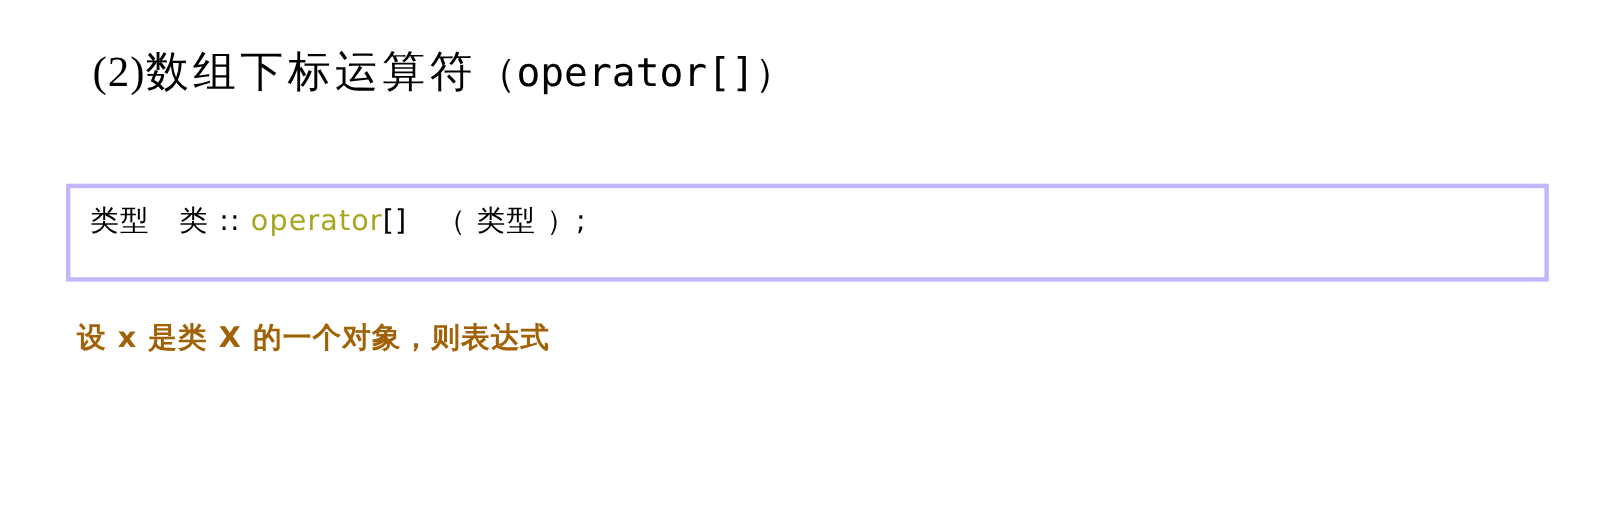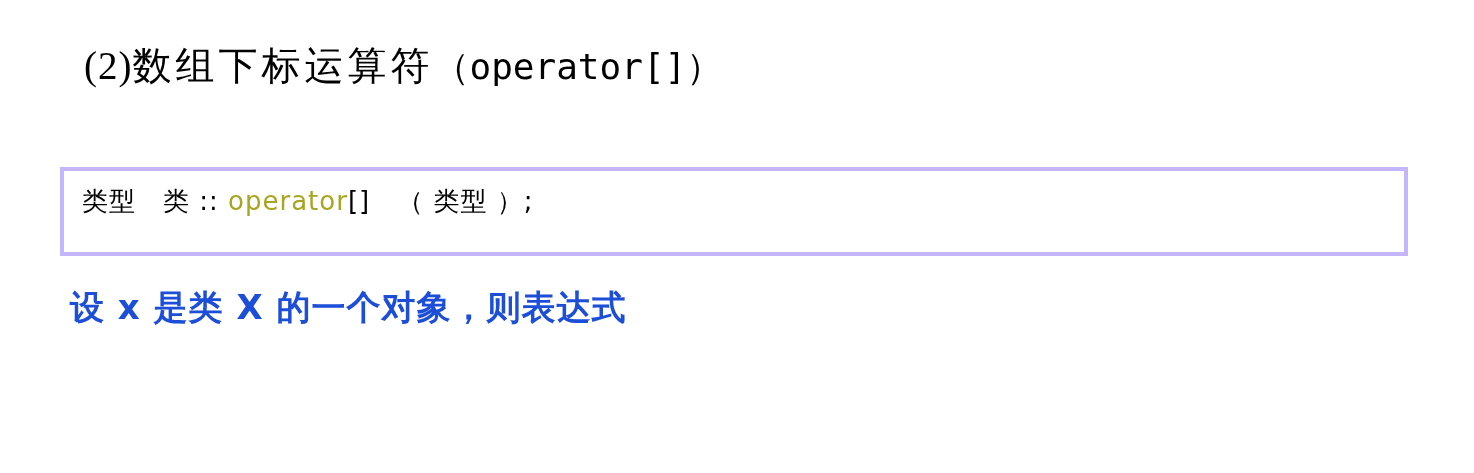--- a/index.html
+++ b/index.html
@@ -66,24 +66,24 @@
   .syntax-line .kw-operator {
     color: #a8a520;
     font-family: "DejaVu Sans", "Liberation Sans", sans-serif;
   }
 
   
   .prose {
     position: absolute;
     font-family: "DejaVu Sans", "Liberation Sans", sans-serif;
     font-weight: bold;
-    font-size: 34px;
+    font-size: 26px;
     line-height: 40px;
     letter-spacing: 1px;
-    color: #1d4ed8;
+    color: #a16207;
     white-space: nowrap;
   }
   .prose-1 { left: 70px; top: 287px; }
   .prose-2 { left: 70px; top: 373px; }
 
   .codeline {
     position: absolute;
     font-family: "DejaVu Sans", "Liberation Sans", sans-serif;
     font-size: 27px;
     line-height: 34px;

